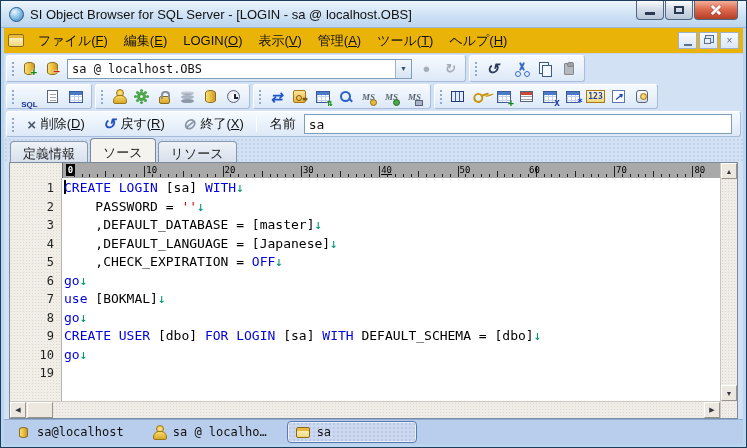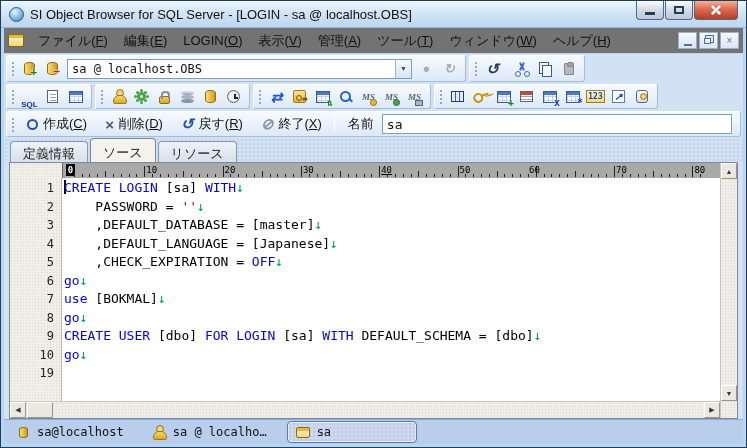--- a/index.html
+++ b/index.html
@@ -26,21 +26,21 @@
   .wbtn .box { width:10px; height:8px; border:2px solid #2a3a50; background:transparent; }
   .wbtn .x1,.wbtn .x2 { position:absolute; left:50%; top:50%; width:12px; height:3px;
     background:#fff; border-radius:1px; box-shadow:0 0 1px #702; }
   .wbtn .x1 { transform:translate(-50%,-50%) rotate(45deg); }
   .wbtn .x2 { transform:translate(-50%,-50%) rotate(-45deg); }
 
   .content { flex:1; display:flex; flex-direction:column; margin:0 3px 3px; background:#d3e1f5; min-height:0; }
 
   
   .menubar { height:26px; flex:0 0 26px; display:flex; align-items:center; gap:2px;
-    padding:8px 4px; background:#737373; border-bottom:1px solid #c2d2ea; position:relative; }
+    padding:8px 4px; background:#eab308; border-bottom:1px solid #c2d2ea; position:relative; }
   .winico { width:16px; height:13px; border:1px solid #8a6a14; border-radius:2px;
     background:linear-gradient(#fdf6d8,#f0d87a); box-shadow:inset 0 3px 0 #e8b93c; flex:0 0 auto; margin-right:4px; }
   .menu-item { font-size:13px; color:#111; padding:3px 8px; white-space:nowrap; }
   .mdi-btns { position:absolute; right:4px; top:4px; display:flex; gap:2px; }
   .mdibtn { width:19px; height:17px; border:1px solid #9ab0cc; background:linear-gradient(#f6f9fd,#dbe6f4);
     display:flex; align-items:center; justify-content:center; font-size:10px; color:#5a6f8c; }
   .mdibtn .mbar { width:8px; height:2px; background:#5a6f8c; margin-top:8px; }
   .mdibtn .mbox { width:7px; height:6px; border:1px solid #5a6f8c; box-shadow:2px -2px 0 -0px #dbe6f4, 2px -2px 0 1px #5a6f8c; margin:1px 2px 0 0; }
 
   
@@ -278,21 +278,20 @@
 
     <div class="menubar">
       <span class="winico"></span>
       <span id="menu-items" style="display:flex;align-items:center;">
           <span class="menu-item">ファイル(<u>F</u>)</span>
           <span class="menu-item">編集(<u>E</u>)</span>
           <span class="menu-item">LOGIN(<u>O</u>)</span>
           <span class="menu-item">表示(<u>V</u>)</span>
           <span class="menu-item">管理(<u>A</u>)</span>
           <span class="menu-item">ツール(<u>T</u>)</span>
-          <span class="menu-item">ウィンドウ(<u>W</u>)</span>
           <span class="menu-item">ヘルプ(<u>H</u>)</span>
         </span>
       <div class="mdi-btns">
         <div class="mdibtn">
             <i class="mbar"></i>
           </div>
         <div class="mdibtn">
             <i class="mbox"></i>
           </div>
         <div class="mdibtn">×</div>
@@ -438,24 +437,20 @@
           <span class="ico ic-about">
             <i></i>
           </span>
         </div>
       </div>
 
     <div class="tbrow tb3">
       <div class="island" style="flex:1;">
         <i class="grip"></i>
         <span id="action-buttons" style="display:flex;align-items:center;height:100%;">
-            <span class="actionbtn">
-              <i class="circle-ico"></i>
-              <span>作成(<u>C</u>)</span>
-            </span>
             <span class="actionbtn">
               <i class="glyph-slate">×</i>
               <span>削除(<u>D</u>)</span>
             </span>
             <span class="actionbtn">
               <i class="glyph-blue">↺</i>
               <span>戻す(<u>R</u>)</span>
             </span>
             <span class="actionbtn">
               <i class="glyph-muted">⊘</i>

